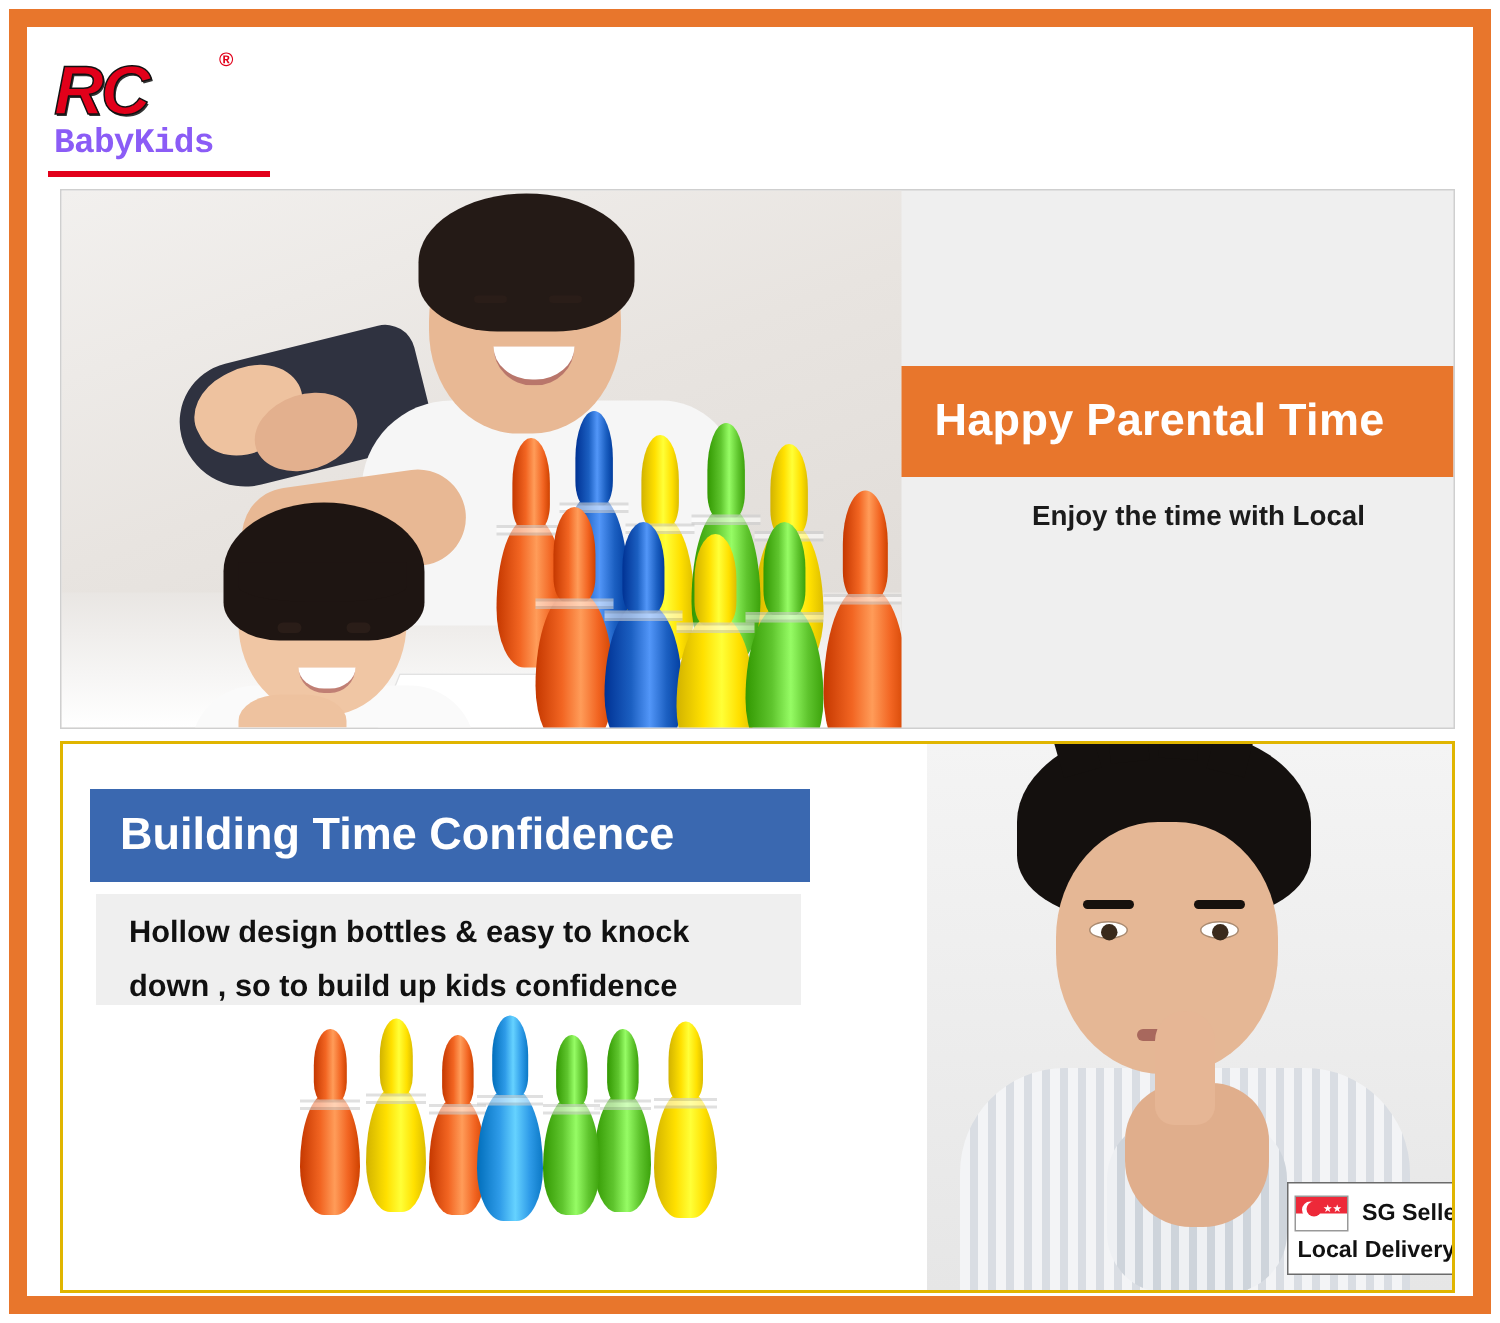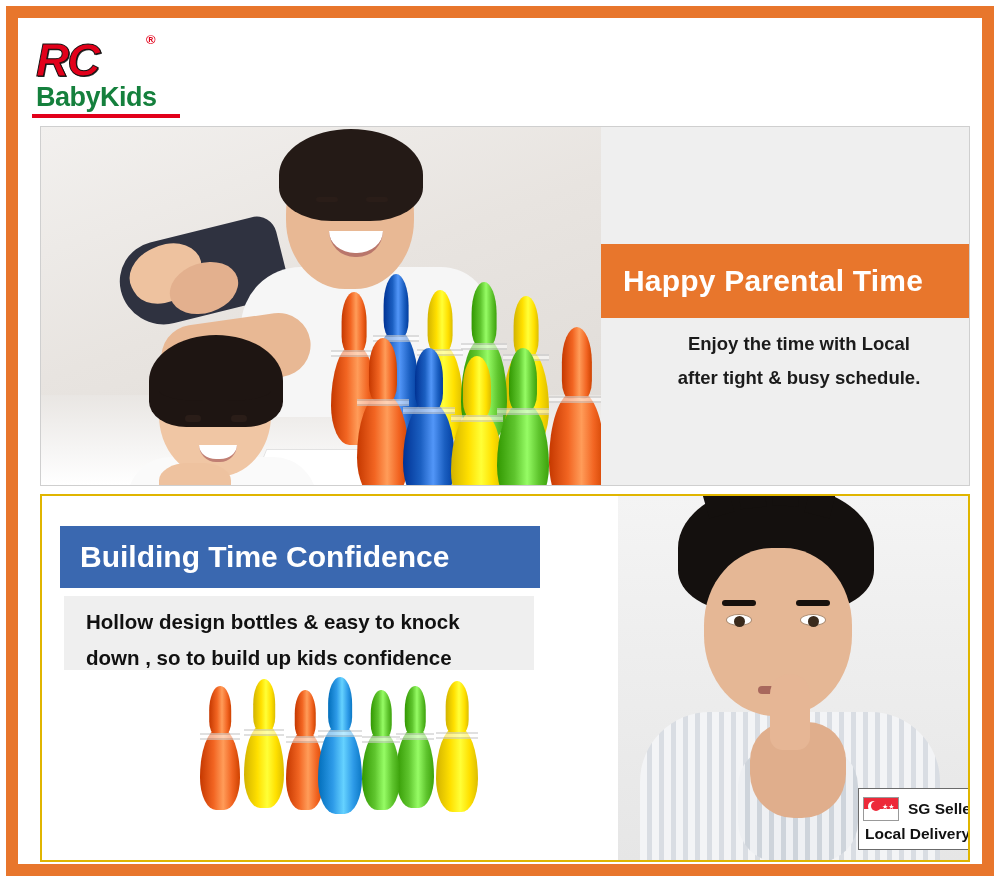--- a/index.html
+++ b/index.html
@@ -54,24 +54,25 @@
   .logo-reg {
     position: absolute;
     left: 114px; top: 2px;
     font-size: 13px;
     color: #E2001A;
     font-weight: bold;
   }
   .logo-babykids {
     position: absolute;
     left: 4px; top: 52px;
-    font-size: 27px;
-    font-weight: bold;
-    color: #15803d;
+    font-size: 23px;
+    font-weight: bold;
+    color: #8b5cf6;
     letter-spacing: -0.5px;
+    font-family: Liberation Mono, monospace;
   }
   .logo-underline {
     position: absolute;
     left: 0px; top: 84px;
     width: 148px; height: 4px;
     background: #E2001A;
   }
 
   
   .panel-top {
@@ -485,21 +486,20 @@
               </div>
             </div>
         </div>
 
         <div class="banner-orange">
           <span>Happy Parental Time</span>
         </div>
 
         <div class="top-sub">
           <div>Enjoy the time with Local</div>
-          <div>after tight &amp; busy schedule.</div>
         </div>
       </div>
 
       <div class="panel-bottom">
         <div class="banner-blue">
           <span>Building Time Confidence</span>
         </div>
 
         <div class="bottom-sub">
           <div>Hollow design bottles &amp; easy to knock</div>

